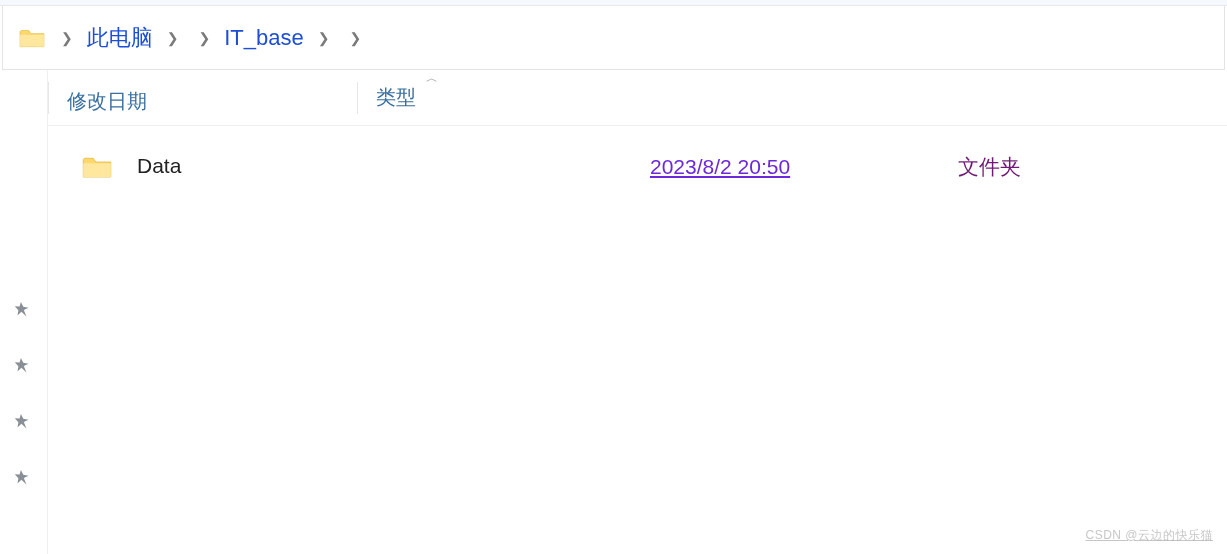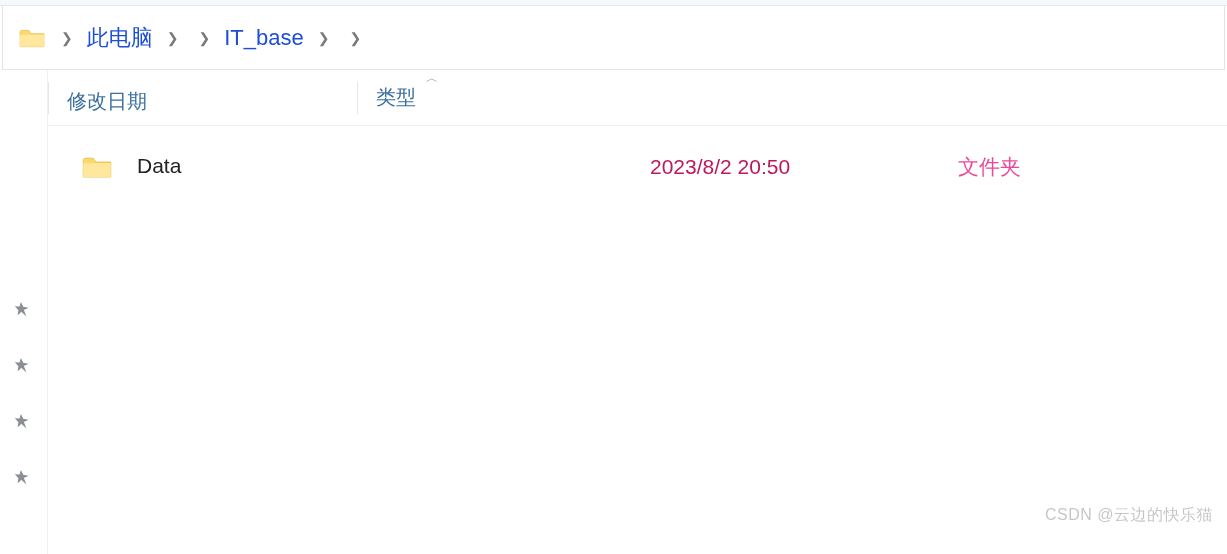--- a/index.html
+++ b/index.html
@@ -99,33 +99,34 @@
       font-size: 21px;
       color: #222;
     }
     .file-row .cell-name {
       width: 584px;
       padding-left: 34px;
       display: flex;
       align-items: flex-start;
       gap: 25px;
     }
-    .file-row .cell-date { width: 308px; padding-left: 18px; color: #be185d; }
-    .file-row .cell-type { padding-left: 18px; color: #ec4899; }
+    .file-row .cell-date { width: 308px; padding-left: 18px; color: #6d28d9; text-decoration: underline; }
+    .file-row .cell-type { padding-left: 18px; color: #701a75; }
     .folder-item-icon { width: 30px; height: 26px; }
     .main-area { flex: 1; display: flex; flex-direction: column; }
     .files-body { flex: 1; padding-top: 14px; }
     .watermark {
       position: absolute;
       right: 14px;
-      bottom: 28px;
+      bottom: 10px;
       color: rgba(120,120,120,0.42);
-      font-size: 16px;
+      font-size: 12px;
       letter-spacing: 0.5px;
       user-select: none;
+      text-decoration: underline;
     }
   </style>
 </head>
 <body>
 
 <div class="top-border"></div>
 
 <div class="breadcrumb-bar">
   <span class="folder-root-icon">
     <svg viewBox="0 0 24 20" width="26" height="22">

